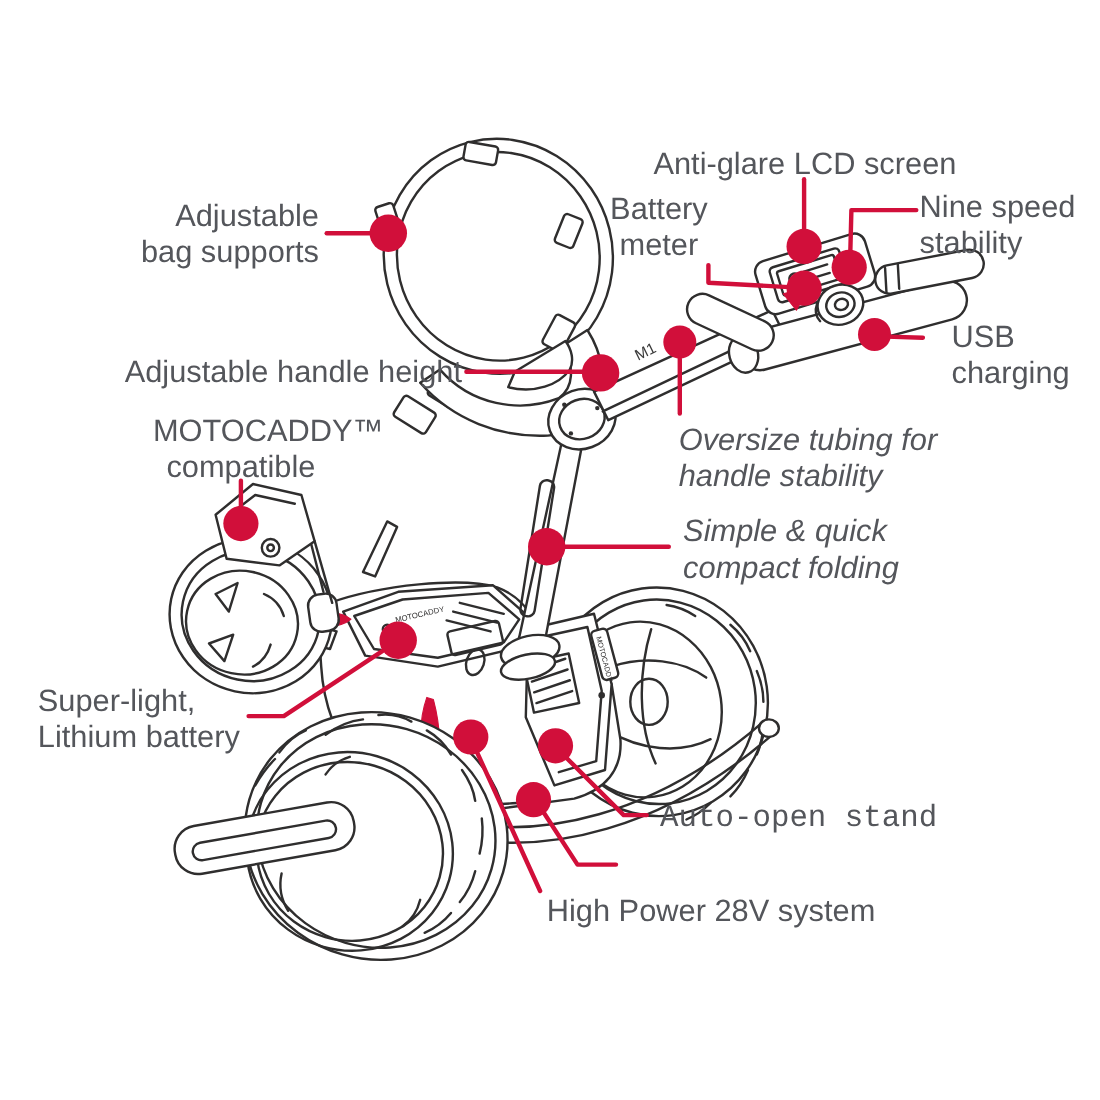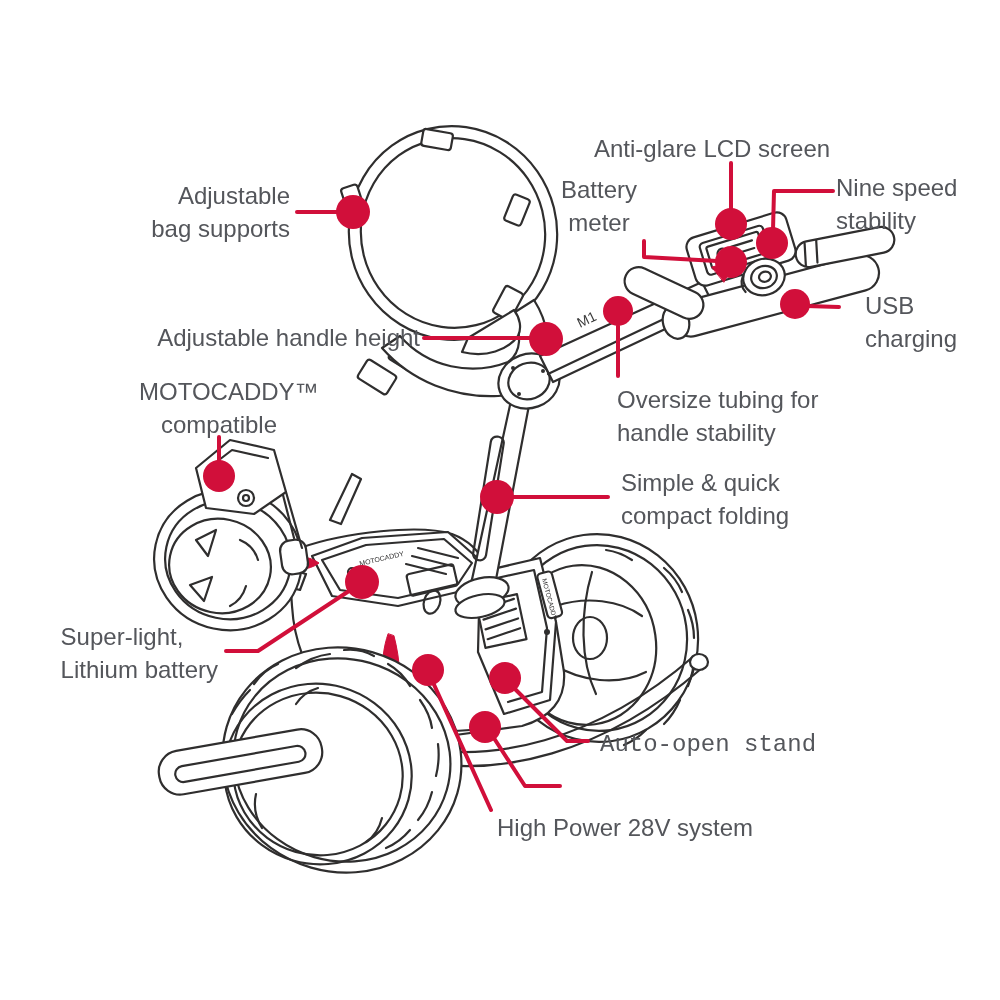--- a/index.html
+++ b/index.html
@@ -4,35 +4,35 @@
 <style>
   html,body{margin:0;padding:0;background:#fff;}
   .stage{
     position:relative;width:1000px;height:1000px;background:#ffffff;overflow:hidden;
     font-family:"Liberation Sans","DejaVu Sans",sans-serif;
   }
   .art{position:absolute;left:0;top:0;width:1000px;height:1000px;}
   .callout{
     position:absolute;
     color:#54565b;
-    font-size:24px;
+    font-size:28px;
     line-height:33px;
     white-space:pre-line;
     letter-spacing:0px;
   }
   
   .c-bag-supports    {right:710px; top:179px; text-align:right;margin-left:24px;}
   .c-anti-glare      {left:594px;  top:132px;}
   .c-battery-meter   {left:539px;  top:173px; width:120px; text-align:center;}
   .c-nine-speed      {left:836px;  top:171px;}
   .c-usb             {left:845px;  top:289px;margin-left:20px;}
   .c-handle-height   {right:580px; top:321px; text-align:right; white-space:nowrap;}
-  .c-oversize        {left:617px;  top:383px;}
+  .c-oversize        {left:617px;  top:383px;font-style:italic;}
   .c-easilock        {left:139px;  top:375px; width:160px; text-align:center;}
-  .c-simple-quick    {left:621px;  top:466px;}
+  .c-simple-quick    {left:621px;  top:466px;font-style:italic;}
   .c-super-light     {right:782px; top:620px; text-align:left;}
   .c-auto-open       {left:600px;  top:728px; white-space:nowrap;font-family:Liberation Mono, monospace;}
   .c-quiet-motor     {left:568px;  top:769px; white-space:nowrap;}
   .c-high-power      {left:497px;  top:811px; white-space:nowrap;}
 </style>
 </head>
 <body>
 
 <div class="stage">
 

